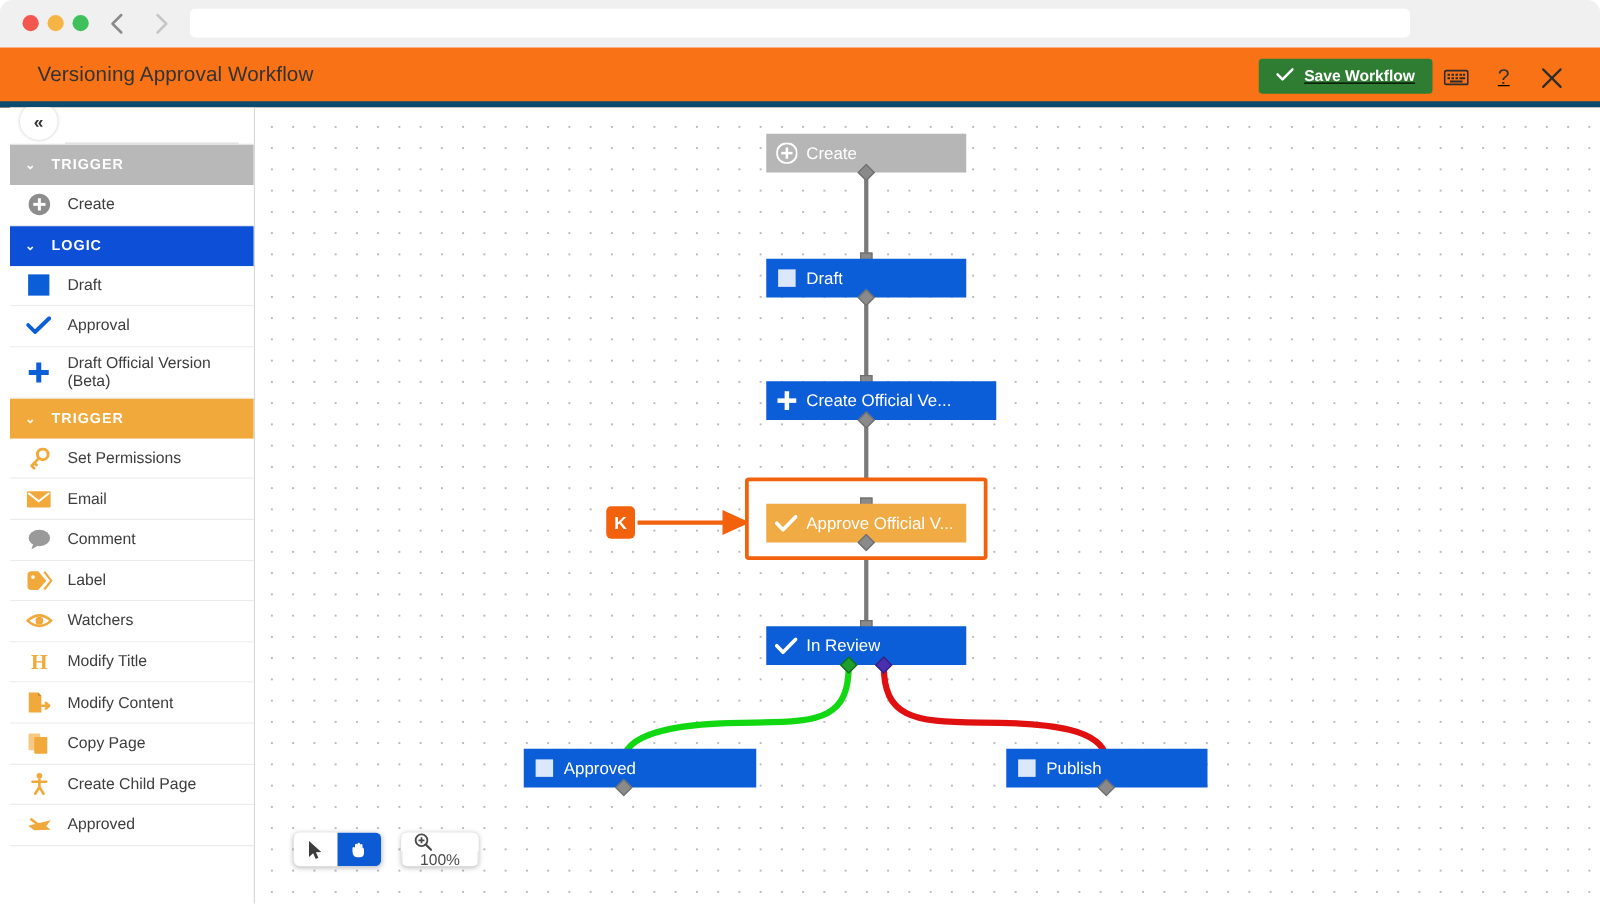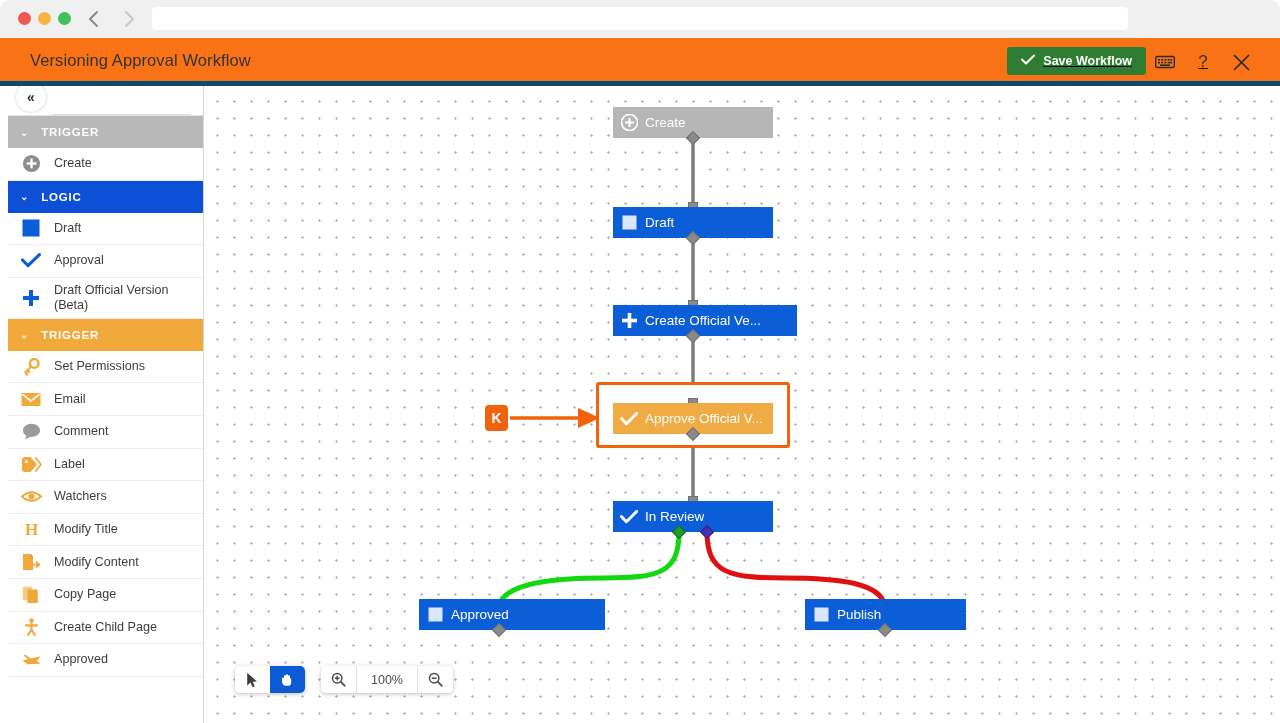--- a/index.html
+++ b/index.html
@@ -459,21 +459,21 @@
             <path d="M1.2 0.8 L1.2 13.6 L4.5 10.6 L6.6 15.2 L8.7 14.2 L6.7 9.8 L11 9.6 Z" fill="#3c3c3c"></path>
           </svg>
       </div>
       <div class="tool active">
         <svg width="15" height="15" viewBox="0 0 15 15">
             <path d="M2 9.2 V6.6 a1 1 0 0 1 2 0 V4 a1 1 0 0 1 2 0 V3.2 a1 1 0 0 1 2 0 V4.2 a1 1 0 0 1 2 0 V6 q1.2 0.2 1.2 2 v2.4 q0 3.4-3.6 3.4 H6.2 Q2 13.8 2 9.2 Z" fill="#ffffff"></path>
           </svg>
       </div>
     </div>
 
-    <div class="toolgrp" style="left:117px; top:580px;">
+    <div class="toolgrp" style="left:117px; top:580px;flex-direction:column;">
       <div class="tool">
         <svg width="15" height="15" viewBox="0 0 15 15">
             <circle cx="6.2" cy="6.2" r="4.7" fill="none" stroke="#4a4a4a" stroke-width="1.5"></circle>
             <line x1="9.7" y1="9.7" x2="13.8" y2="13.8" stroke="#4a4a4a" stroke-width="1.7" stroke-linecap="round"></line>
             <line x1="3.8" y1="6.2" x2="8.6" y2="6.2" stroke="#4a4a4a" stroke-width="1.4"></line>
             <line x1="6.2" y1="3.8" x2="6.2" y2="8.6" stroke="#4a4a4a" stroke-width="1.4"></line>
           </svg>
       </div>
       <div class="zoomlabel">100%</div>
       <div class="tool">

